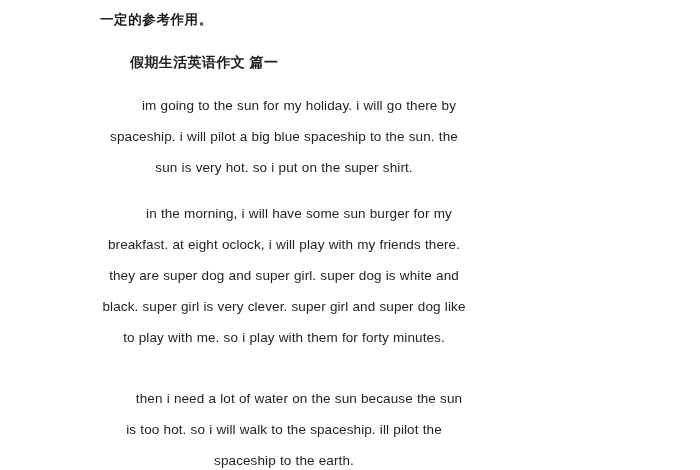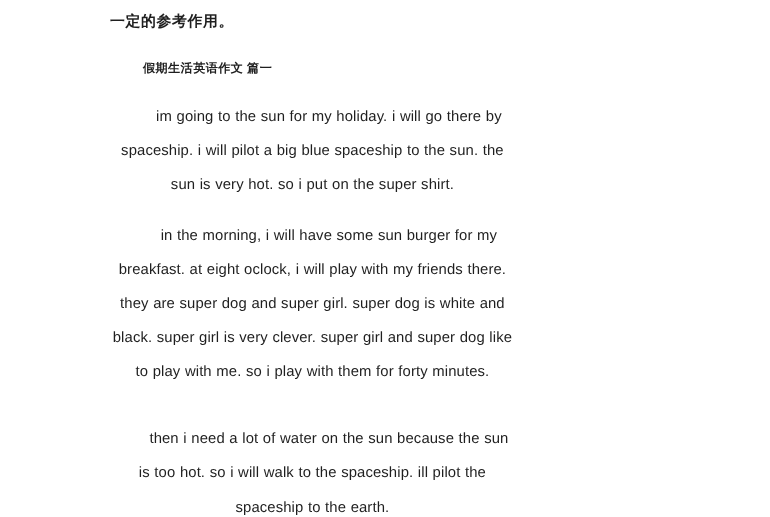--- a/index.html
+++ b/index.html
@@ -34,21 +34,21 @@
     word-spacing: 0.3px;
   }
   .para.indent {
     text-indent: 30px;
   }
   .heading {
     font-weight: bold;
     text-indent: 30px;
     margin: 0;
     letter-spacing: 0.4px;
-    font-size: 11px;
+    font-size: 14px;
     line-height: 31px;
   }
   .cjk-line {
     font-weight: bold;
     margin: 0;
     font-size: 13.5px;
     line-height: 31px;
     letter-spacing: 0.6px;
   }
   .spacer-sm {

